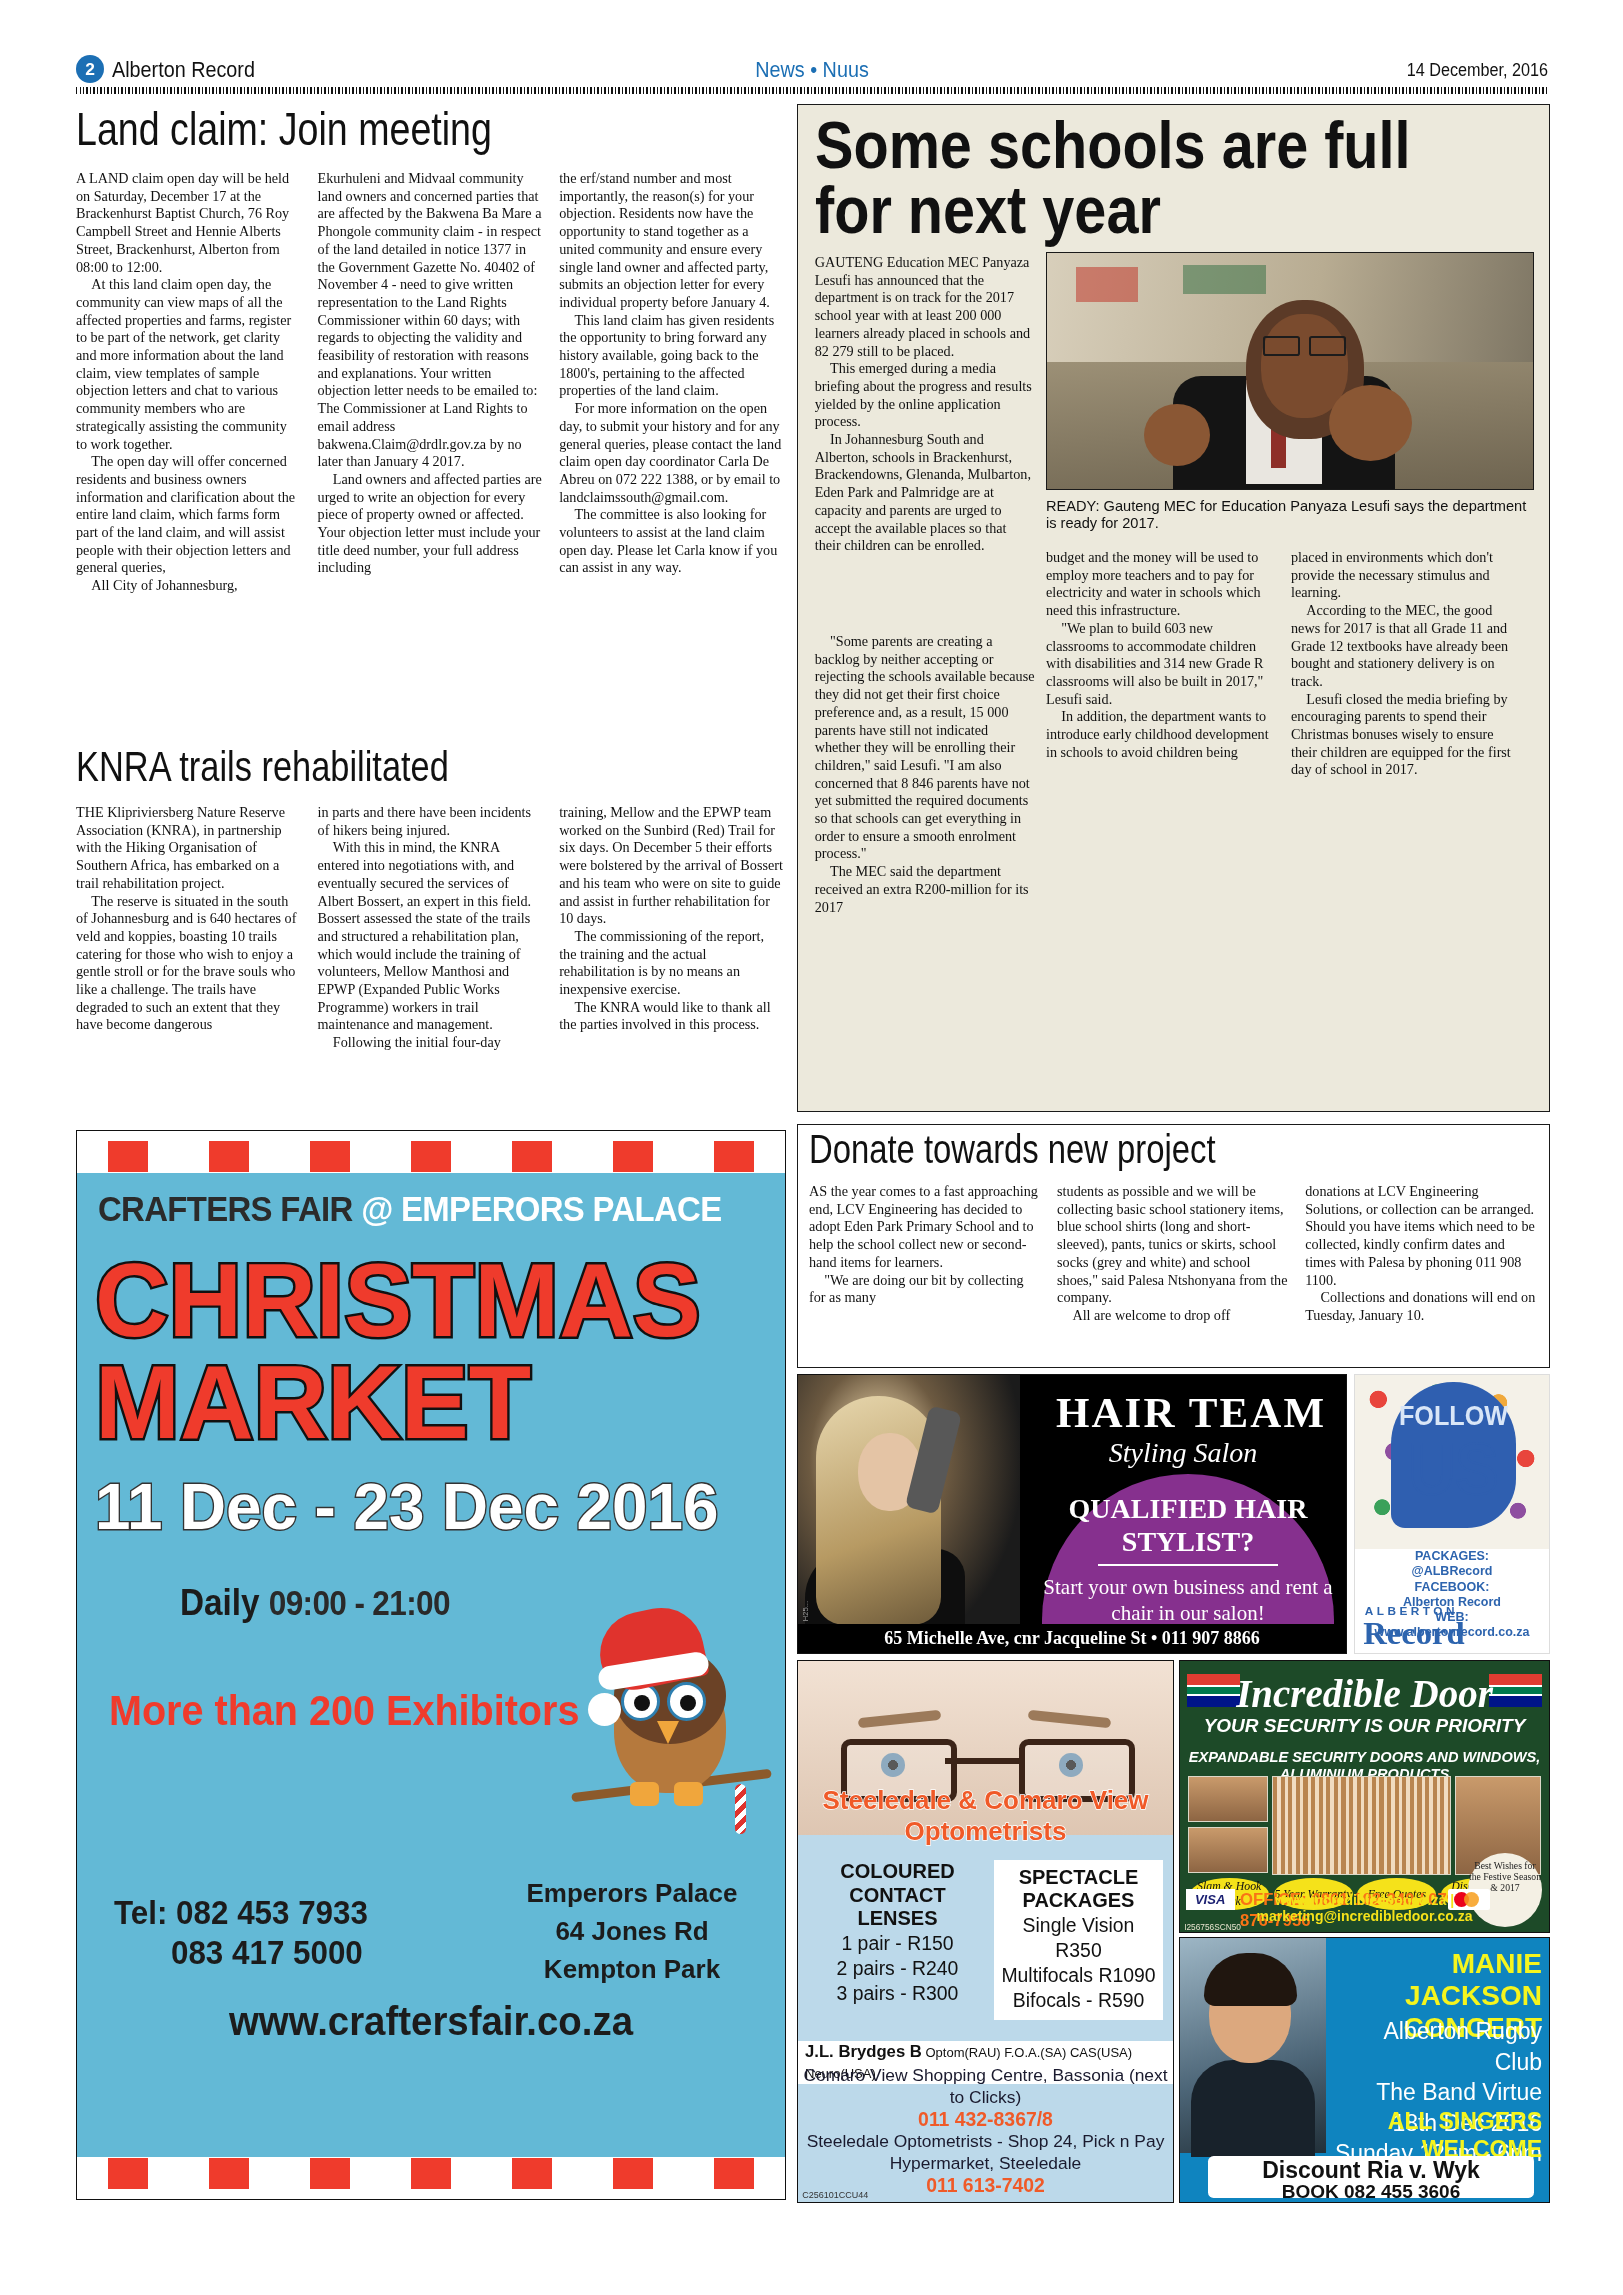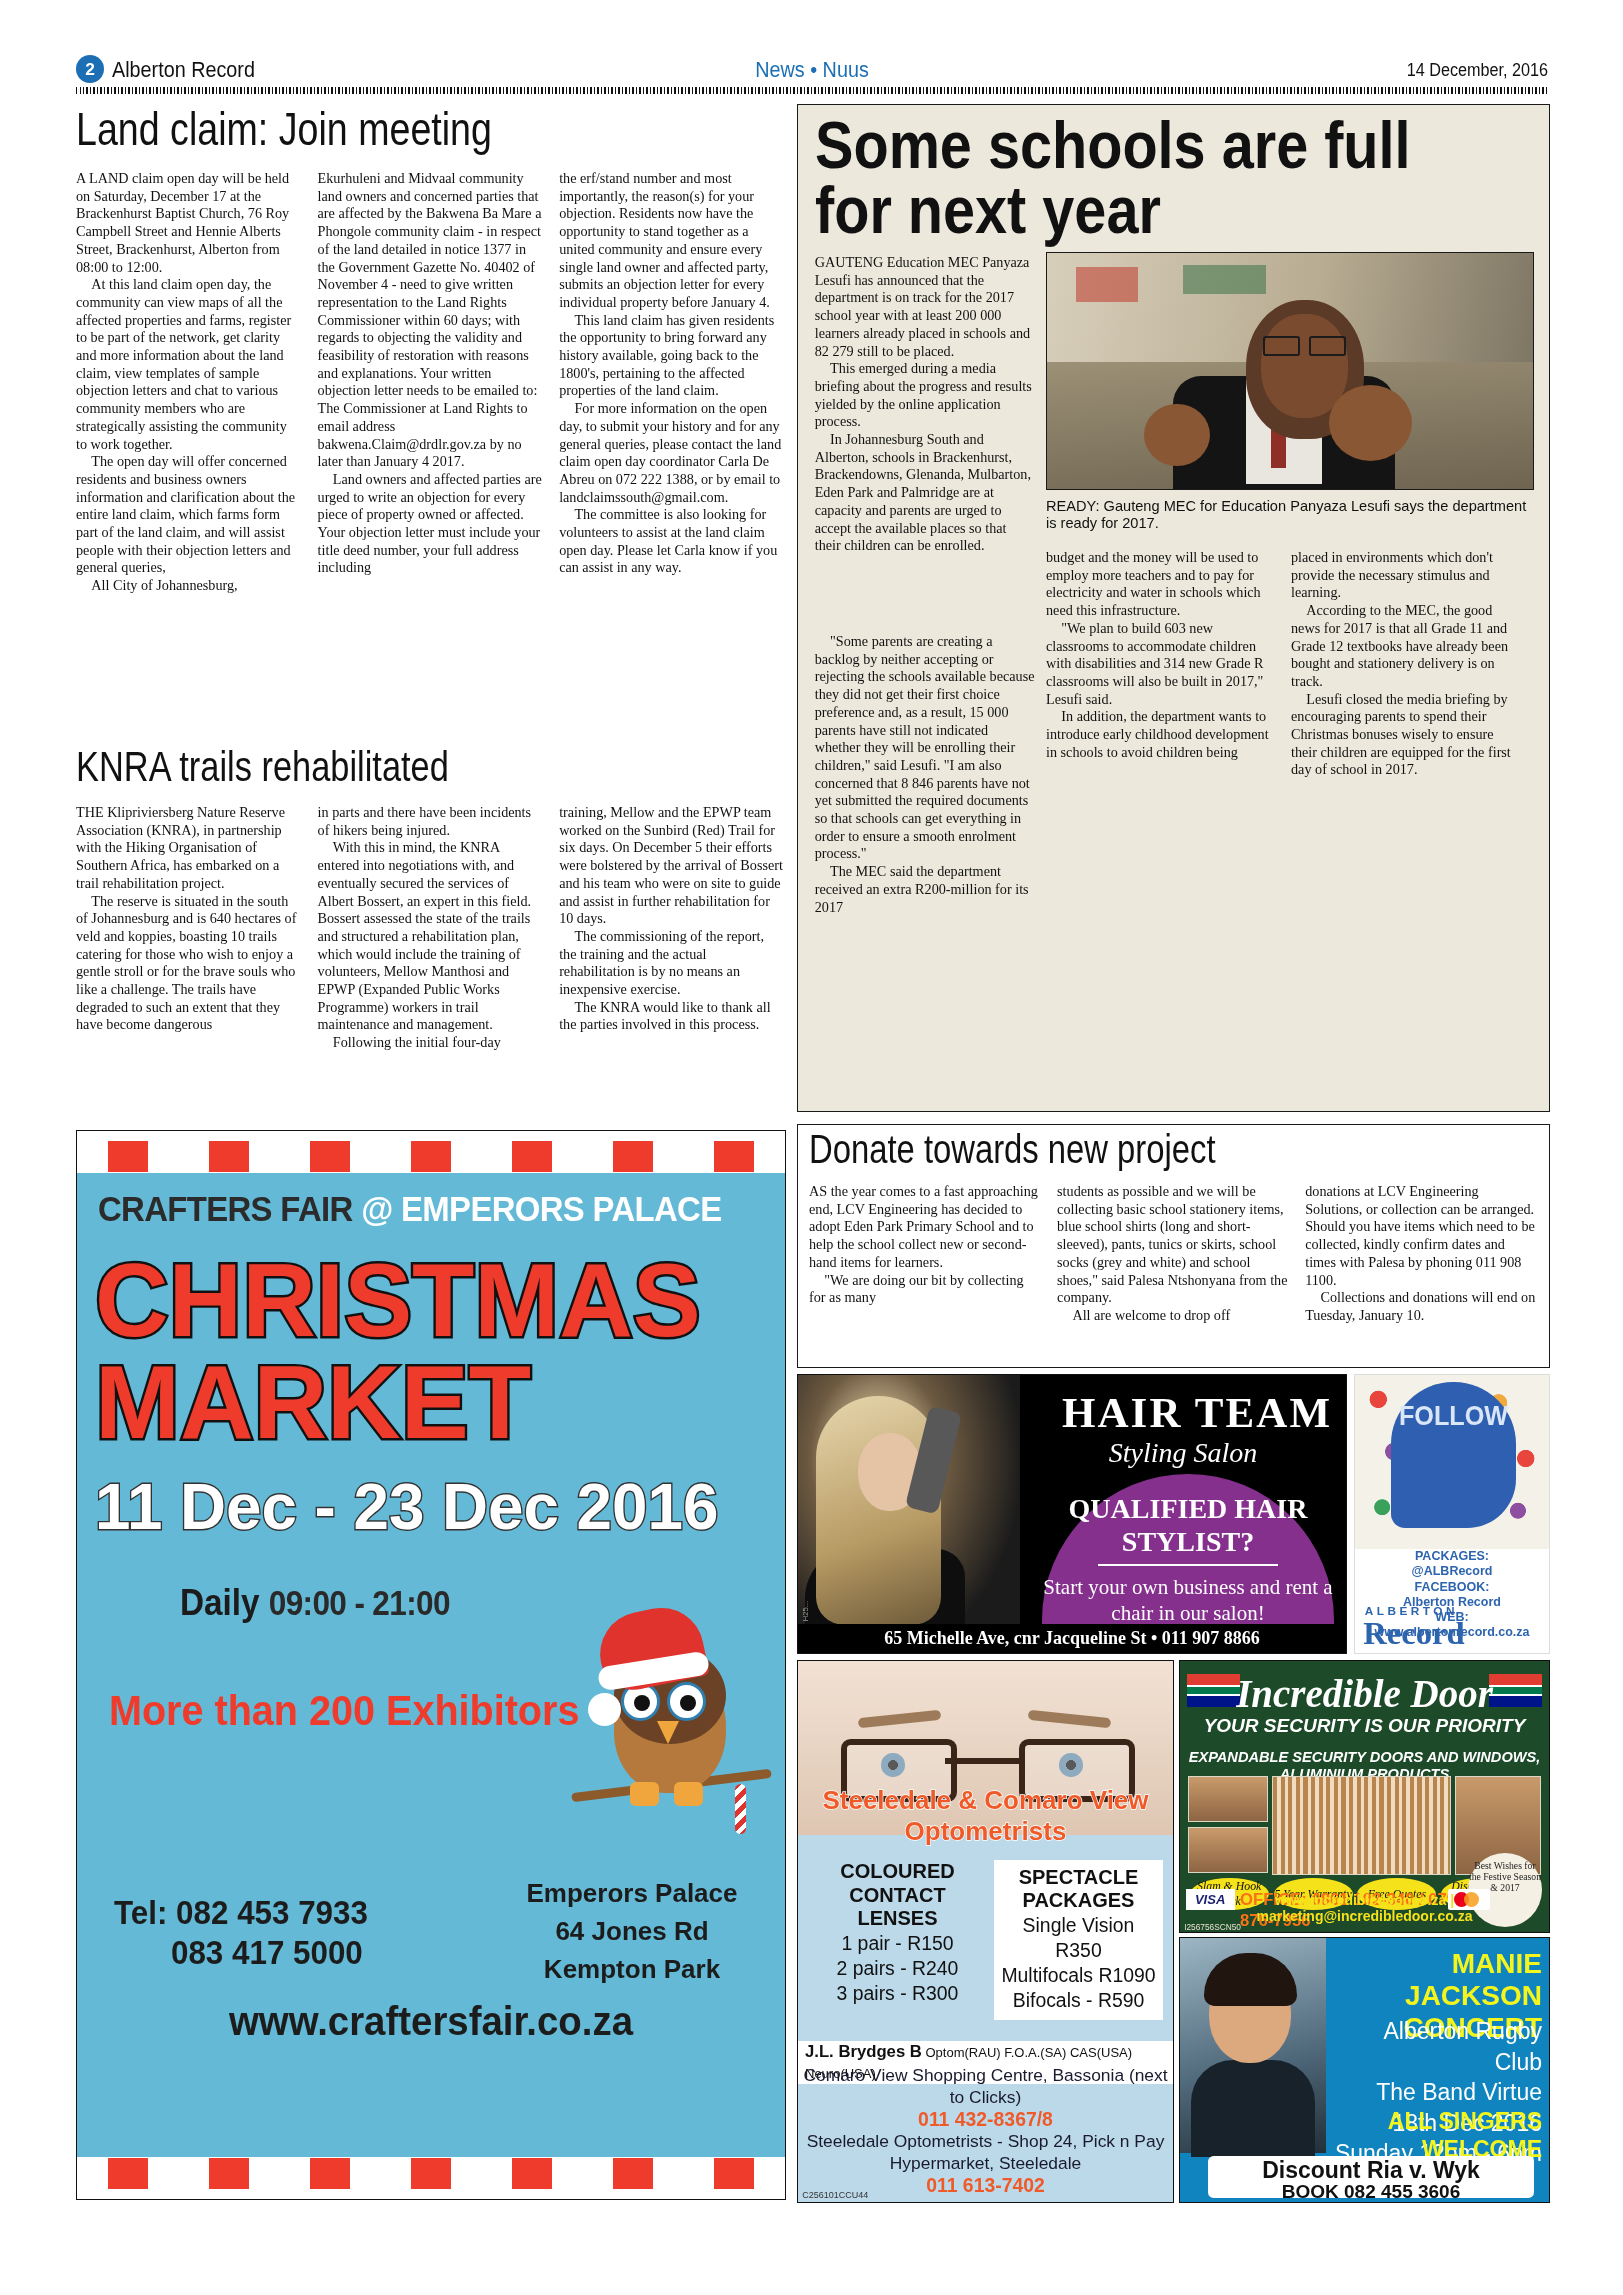--- a/index.html
+++ b/index.html
@@ -162,21 +162,21 @@
   #hairteam .model{position:absolute;left:0;top:0;width:222px;height:100%;
     background:radial-gradient(ellipse at 36% 30%,#d9c39b 0 12%,#6d5a41 34%,#1b1b1b 72%);}
   #hairteam .model .hair{position:absolute;left:18px;top:21px;width:125px;height:229px;
     border-radius:62px 62px 28px 28px;background:linear-gradient(160deg,#e7d7ae,#b79a63 60%,#6d5a3a);}
   #hairteam .model .face{position:absolute;left:60px;top:58px;width:64px;height:78px;border-radius:48%;
     background:#e4c4a5;}
   #hairteam .model .dryer{position:absolute;left:119px;top:33px;width:33px;height:104px;background:#585858;
     border-radius:8.3px;transform:rotate(14deg);}
   #hairteam .model .shoulder{position:absolute;left:7px;top:174px;width:160px;height:104px;
     background:#0e0e0e;border-radius:49px 28px 0 0;}
-  #hairteam .ht-title{position:absolute;left:243px;top:12.5px;width:312px;text-align:center;
+  #hairteam .ht-title{position:absolute;left:237px;top:12.5px;width:312px;text-align:center;
     font-family:"Liberation Serif",serif;font-weight:bold;font-size:43px;color:#fff;letter-spacing:2.1px;}
   #hairteam .ht-sub{position:absolute;left:229px;top:62px;width:312px;text-align:center;
     font-family:"Liberation Serif",serif;font-style:italic;font-size:28px;color:#fff;}
   #hairteam .blob{position:absolute;left:244px;top:99px;width:292px;height:208px;
     background:#86308e;border-radius:146px 146px 28px 28px;}
   #hairteam .q1{position:absolute;left:244px;top:117px;width:292px;text-align:center;
     font-family:"Liberation Serif",serif;font-weight:bold;font-size:28px;line-height:33px;color:#fff;}
   #hairteam .q-rule{position:absolute;left:300px;top:189px;width:180px;height:2.1px;background:#fff;}
   #hairteam .q2{position:absolute;left:244px;top:199px;width:292px;text-align:center;
     font-family:"Liberation Serif",serif;font-size:21px;line-height:26px;color:#fff;}

